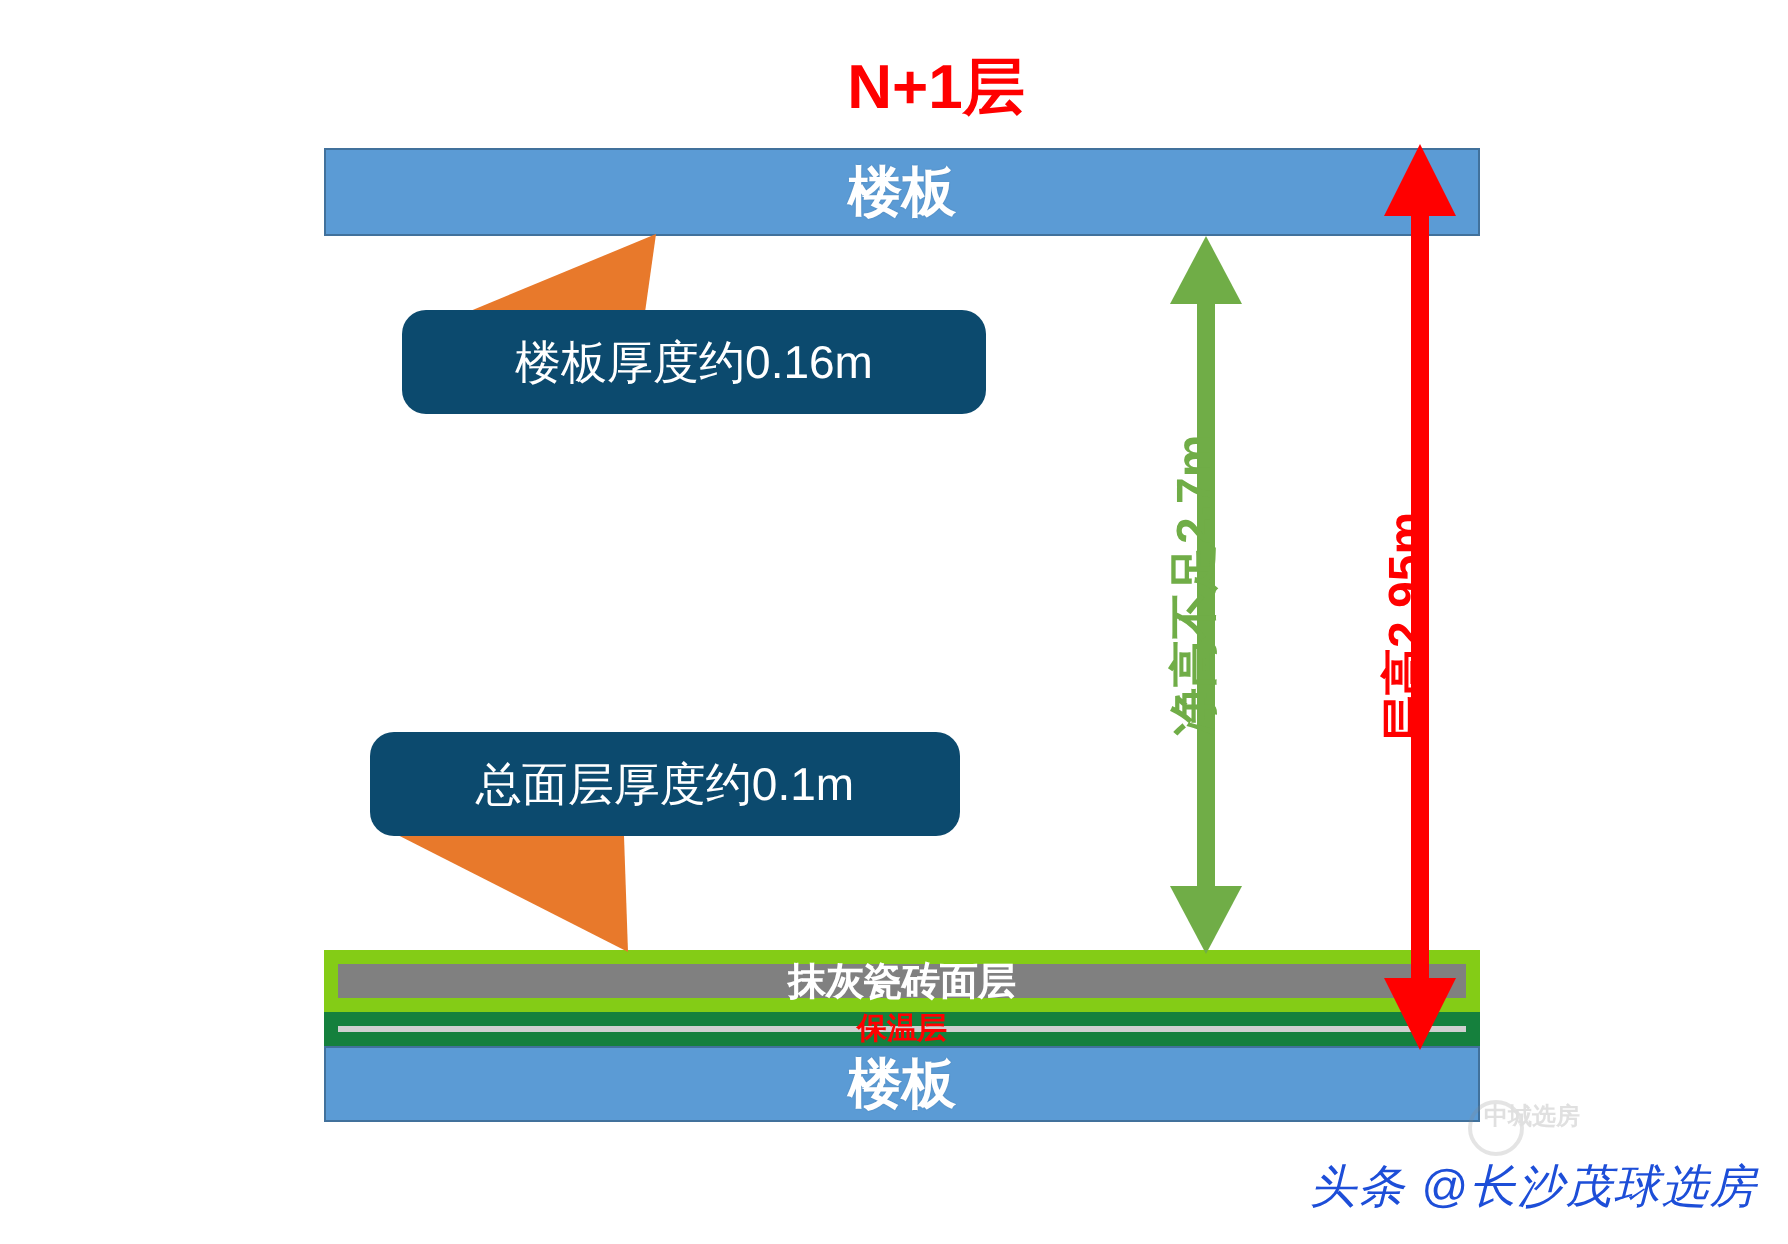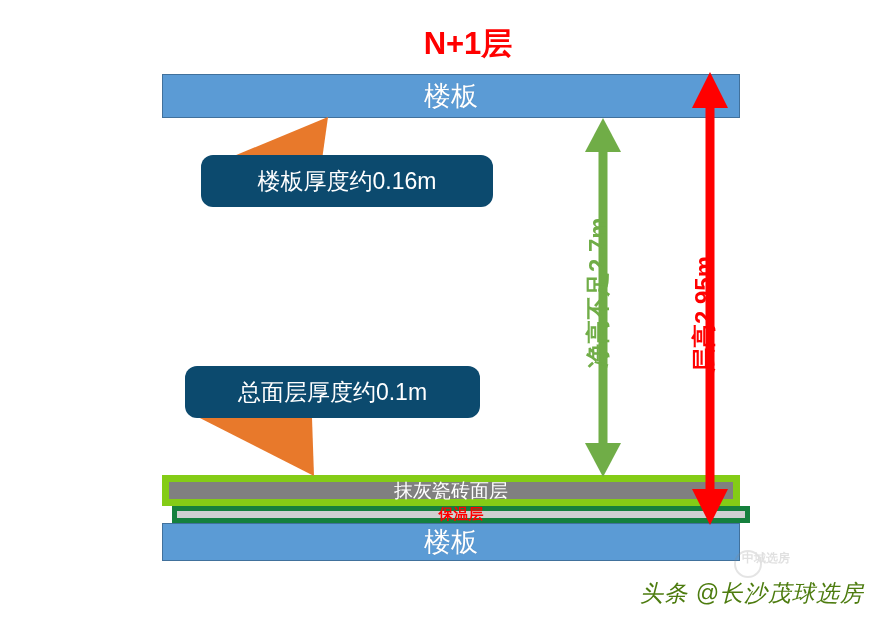--- a/index.html
+++ b/index.html
@@ -46,21 +46,21 @@
   }
 
   
   .band {
     position: absolute;
     box-sizing: border-box;
     display: flex;
     align-items: center;
     justify-content: center;
     color: #ffffff;
-    font-weight: normal;
+    font-weight: bold;
     white-space: nowrap;
   }
   #slab-upper {
     left: 162px;
     top: 74px;
     width: 578px;
     height: 44px;
     background: #5B9BD5;
     border: 1px solid #41719C;
     font-size: 27px;
@@ -69,26 +69,26 @@
   #layer-finish {
     left: 162px;
     top: 475px;
     width: 578px;
     height: 31px;
     background: #808080;
     border: 7px solid #84cc16;
     font-size: 19px;
   }
   #layer-insulation {
-    left: 172px;
+    left: 162px;
     top: 506px;
     width: 578px;
     height: 17px;
     background: #D0D0D0;
-    border: 5px solid #15803d;
+    border: 7px solid #15803d;
     font-size: 15px;
     color: #FF0000;
     font-weight: bold;
   }
   #slab-lower {
     left: 162px;
     top: 523px;
     width: 578px;
     height: 38px;
     background: #5B9BD5;
@@ -159,24 +159,24 @@
   #label-story {
     left: 692px;
     top: 372px;
     font-size: 24px;
     color: #FF0000;
   }
 
   
   #watermark {
     position: absolute;
-    left: 640px;
+    left: 655px;
     top: 578px;
     font-size: 23px;
-    color: #4d7c0f;
+    color: #1d4ed8;
     font-style: italic;
     white-space: nowrap;
     letter-spacing: 1px;
   }
   #watermark-logo {
     position: absolute;
     left: 728px;
     top: 548px;
     width: 62px;
     height: 44px;

